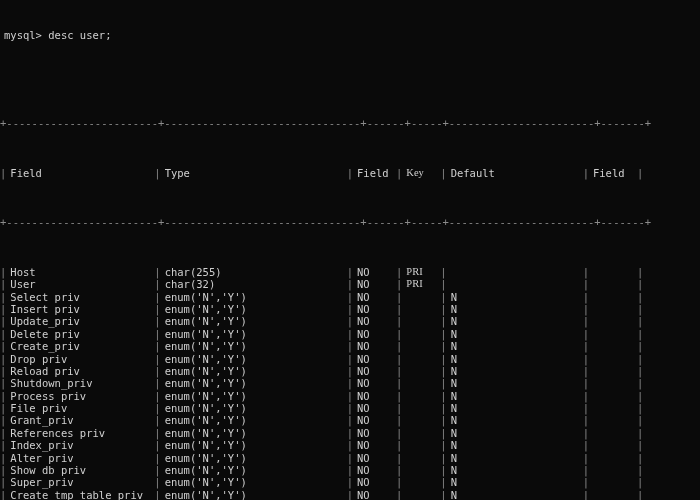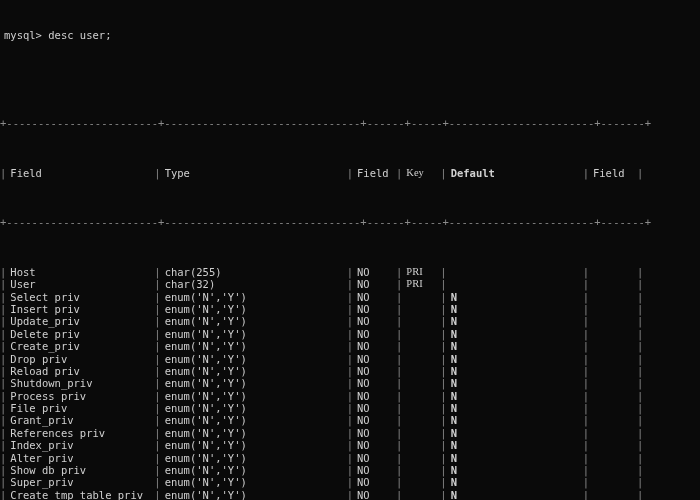--- a/index.html
+++ b/index.html
@@ -32,21 +32,21 @@
     padding: 0 4px;
   }
   .sep-line {
     color: #8c8c8c;
     letter-spacing: 0;
   }
   .c-field   { width: 140px; }
   .c-type    { width: 178px; }
   .c-null    { width:  35px; }
   .c-key     { width:  30px; font-family: Liberation Serif, serif; }
-  .c-default { width: 128px; font-weight: bold; }
+  .c-default { width: 128px; }
   .c-extra   { width:  40px; }
 
   .pipe { color:#888; }
   td, .cell { overflow: hidden; text-overflow: clip; }
 </style>
 </head>
 <body>
 
 <div class="terminal">
   <div class="prompt-line">mysql&gt; desc user;</div>

